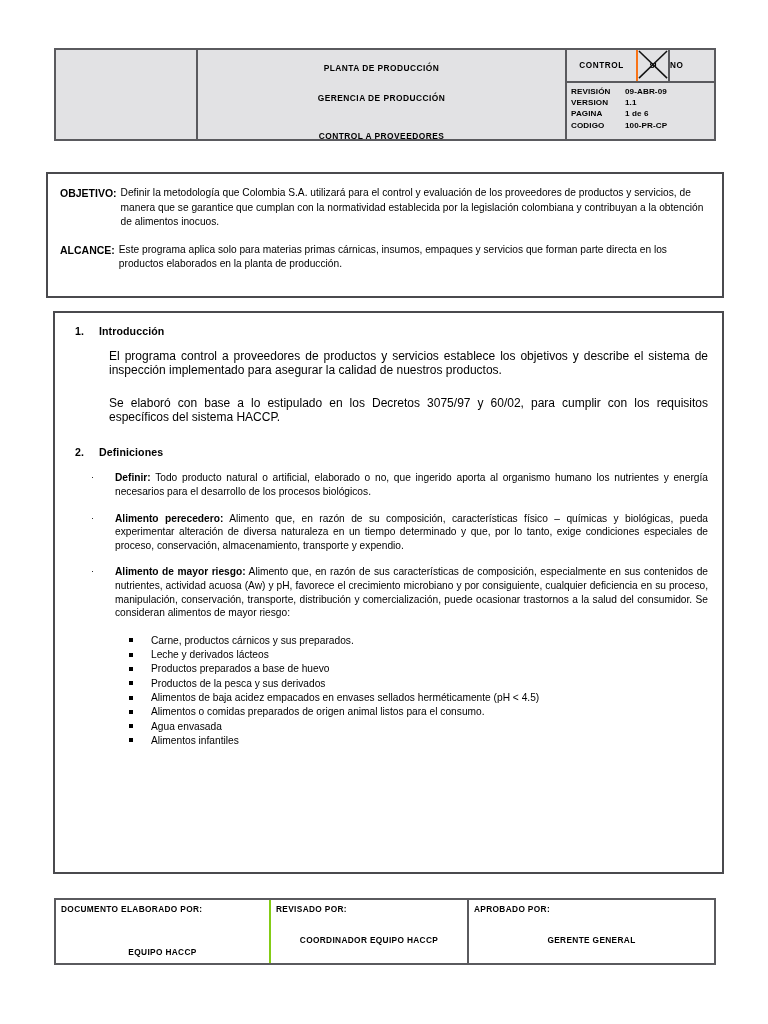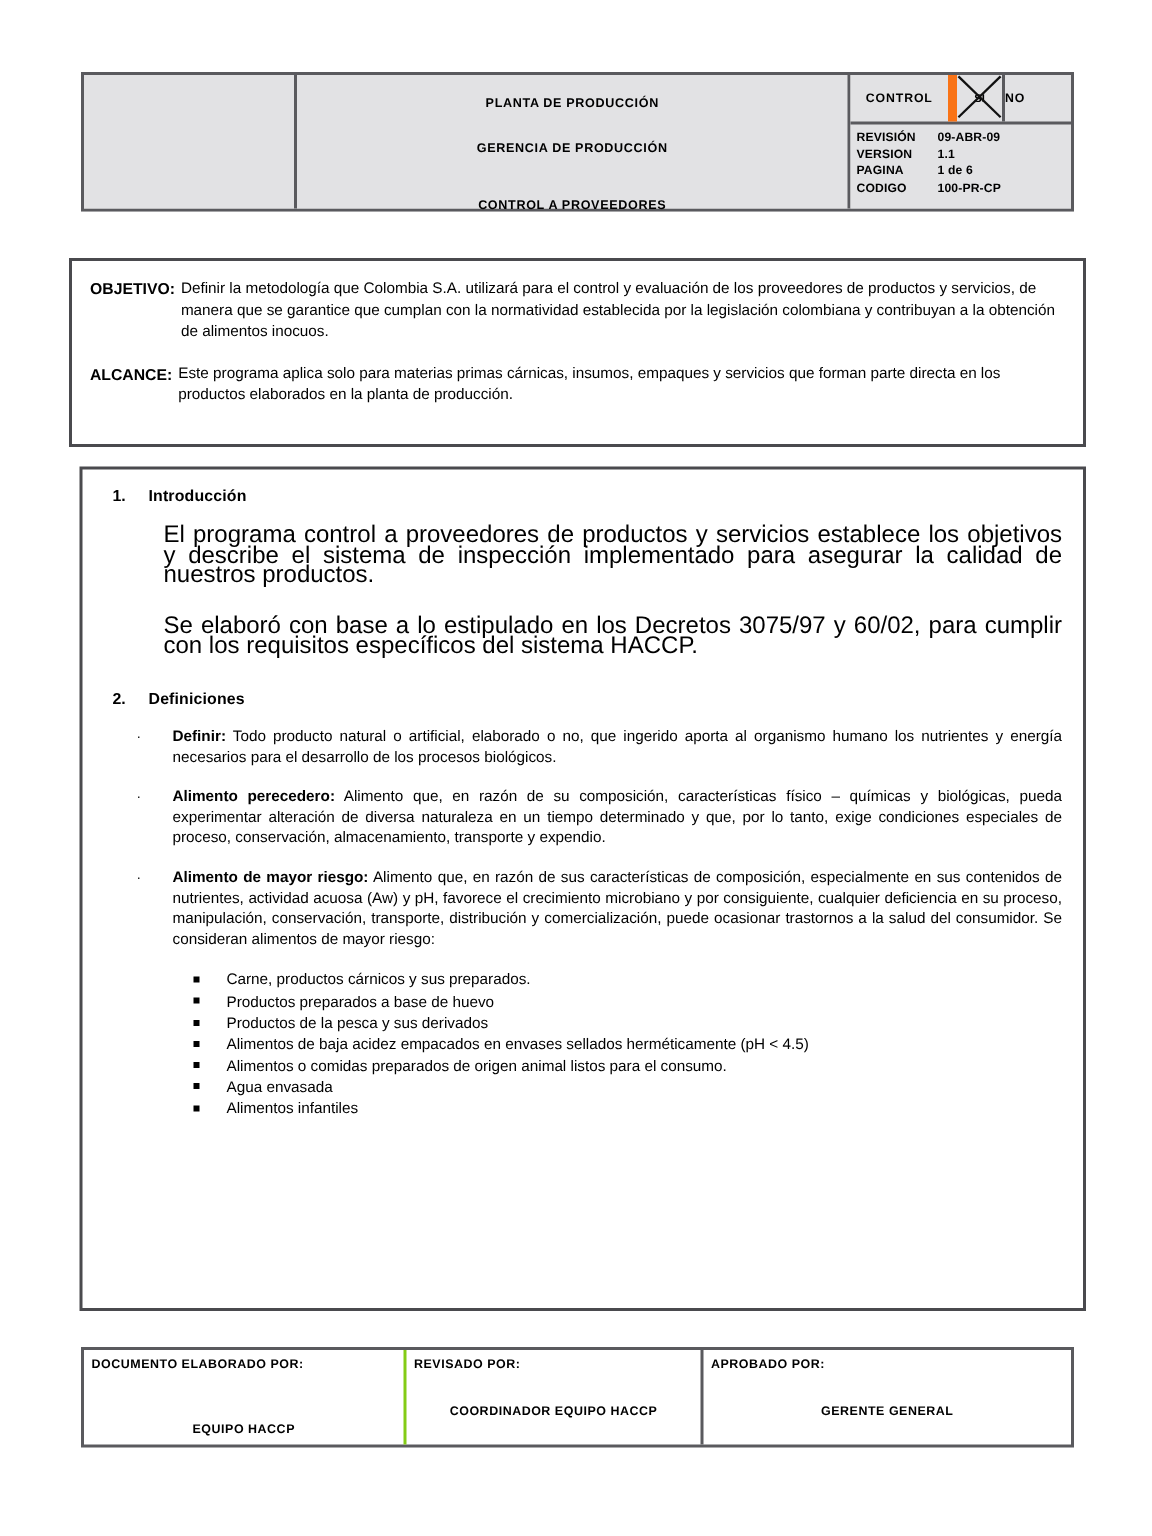--- a/index.html
+++ b/index.html
@@ -72,21 +72,21 @@
     border-bottom: 2px solid #5a5a5e;
   }
   .hdr-ctrl-label {
     flex: 1;
     display: flex;
     align-items: center;
     justify-content: center;
     font-size: 8.2px;
     font-weight: bold;
     letter-spacing: 0.6px;
-    border-right: 6px solid #f97316;
+    border-right: 2px solid #f97316;
   }
   .hdr-ctrl-si {
     width: 32px;
     position: relative;
     border-right: 2px solid #5a5a5e;
     display: flex;
     align-items: center;
     justify-content: center;
     font-size: 7.5px;
     font-weight: bold;
@@ -163,21 +163,21 @@
   .sec-head {
     display: flex;
     font-size: 10.6px;
     font-weight: bold;
     margin: 3px 0 0 6px;
   }
   .sec-num { width: 24px; }
   .sec-title { letter-spacing: 0.1px; }
 
   .para {
-    font-size: 16px;
+    font-size: 12px;
     line-height: 13.6px;
     margin: 13px 0 0 40px;
     text-align: justify;
   }
   .para.p-just { text-align: justify; margin-top: 20px; }
 
   .sec-head.defs { margin-top: 22px; }
 
   .bullet-item {
     display: flex;
@@ -358,20 +358,24 @@
       </div>
     </div>
 
     <div class="sublist">
       <div class="sub-item">
         <div class="sub-mark"><span></span></div>
         <div>Carne, productos cárnicos y sus preparados.</div>
       </div>
       <div class="sub-item">
         <div class="sub-mark"><span></span></div>
+        <div>Leche y derivados lácteos</div>
+      </div>
+      <div class="sub-item">
+        <div class="sub-mark"><span></span></div>
         <div>Productos preparados a base de huevo</div>
       </div>
       <div class="sub-item">
         <div class="sub-mark"><span></span></div>
         <div>Productos de la pesca y sus derivados</div>
       </div>
       <div class="sub-item">
         <div class="sub-mark"><span></span></div>
         <div>Alimentos de baja acidez empacados en envases sellados herméticamente (pH &lt; 4.5)</div>
       </div>

